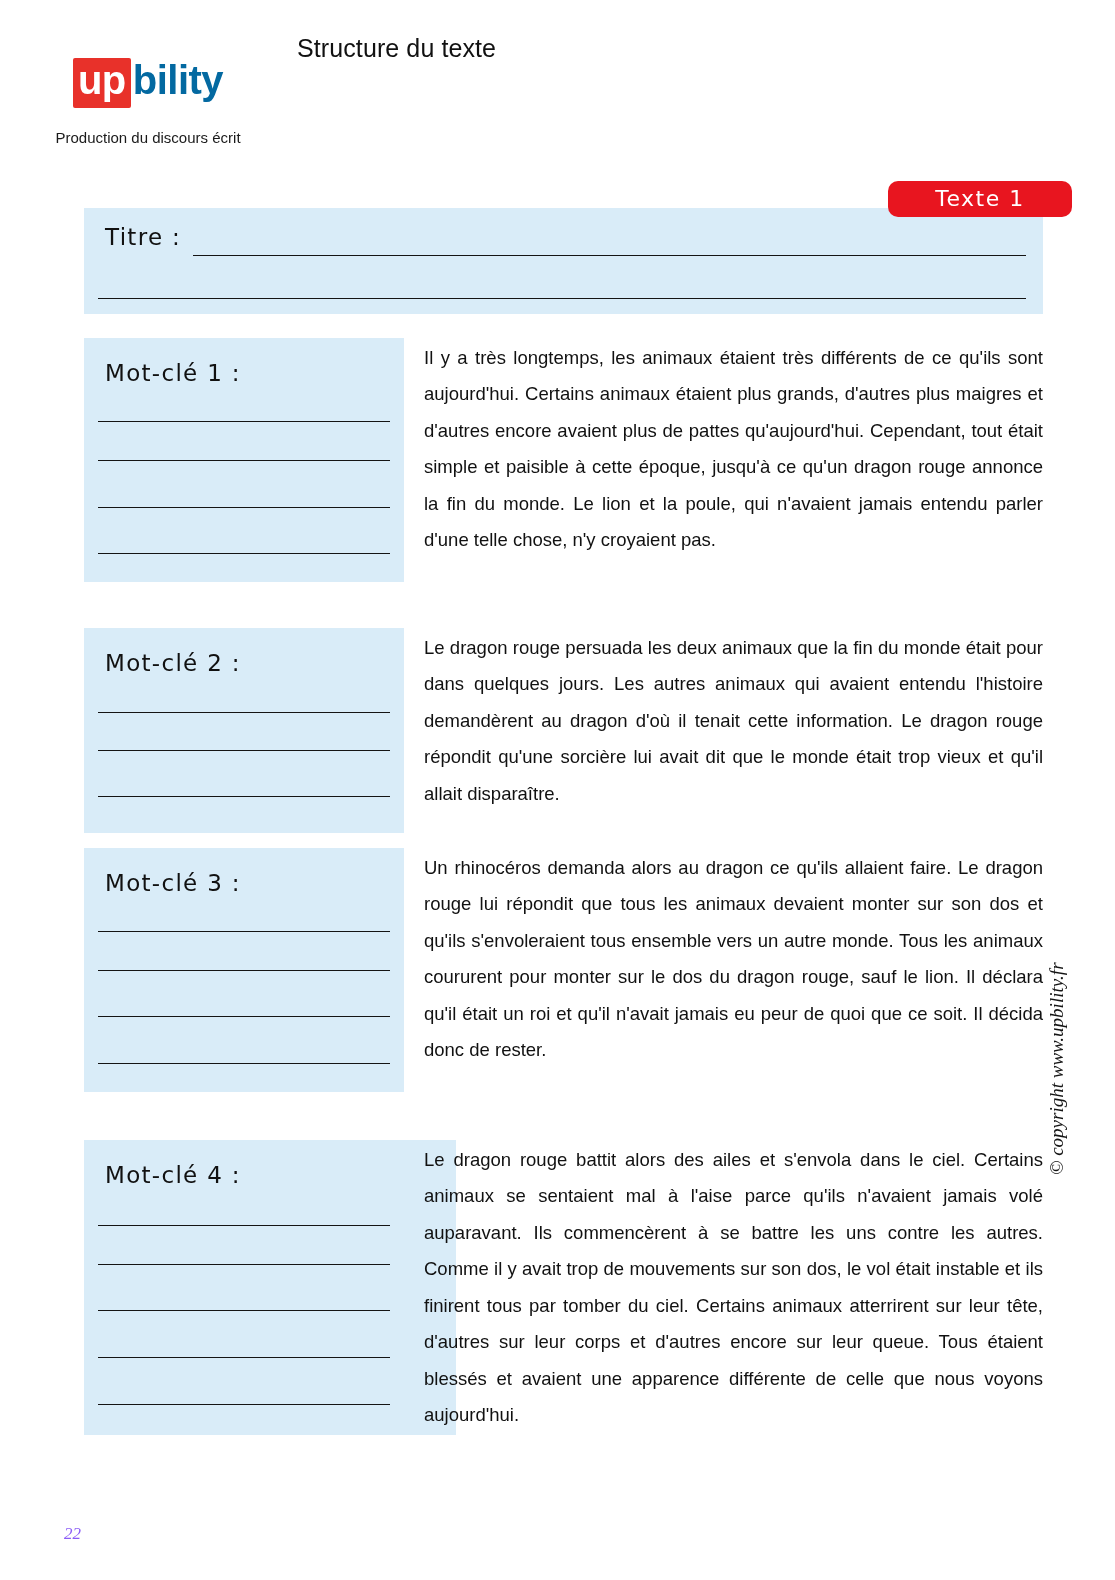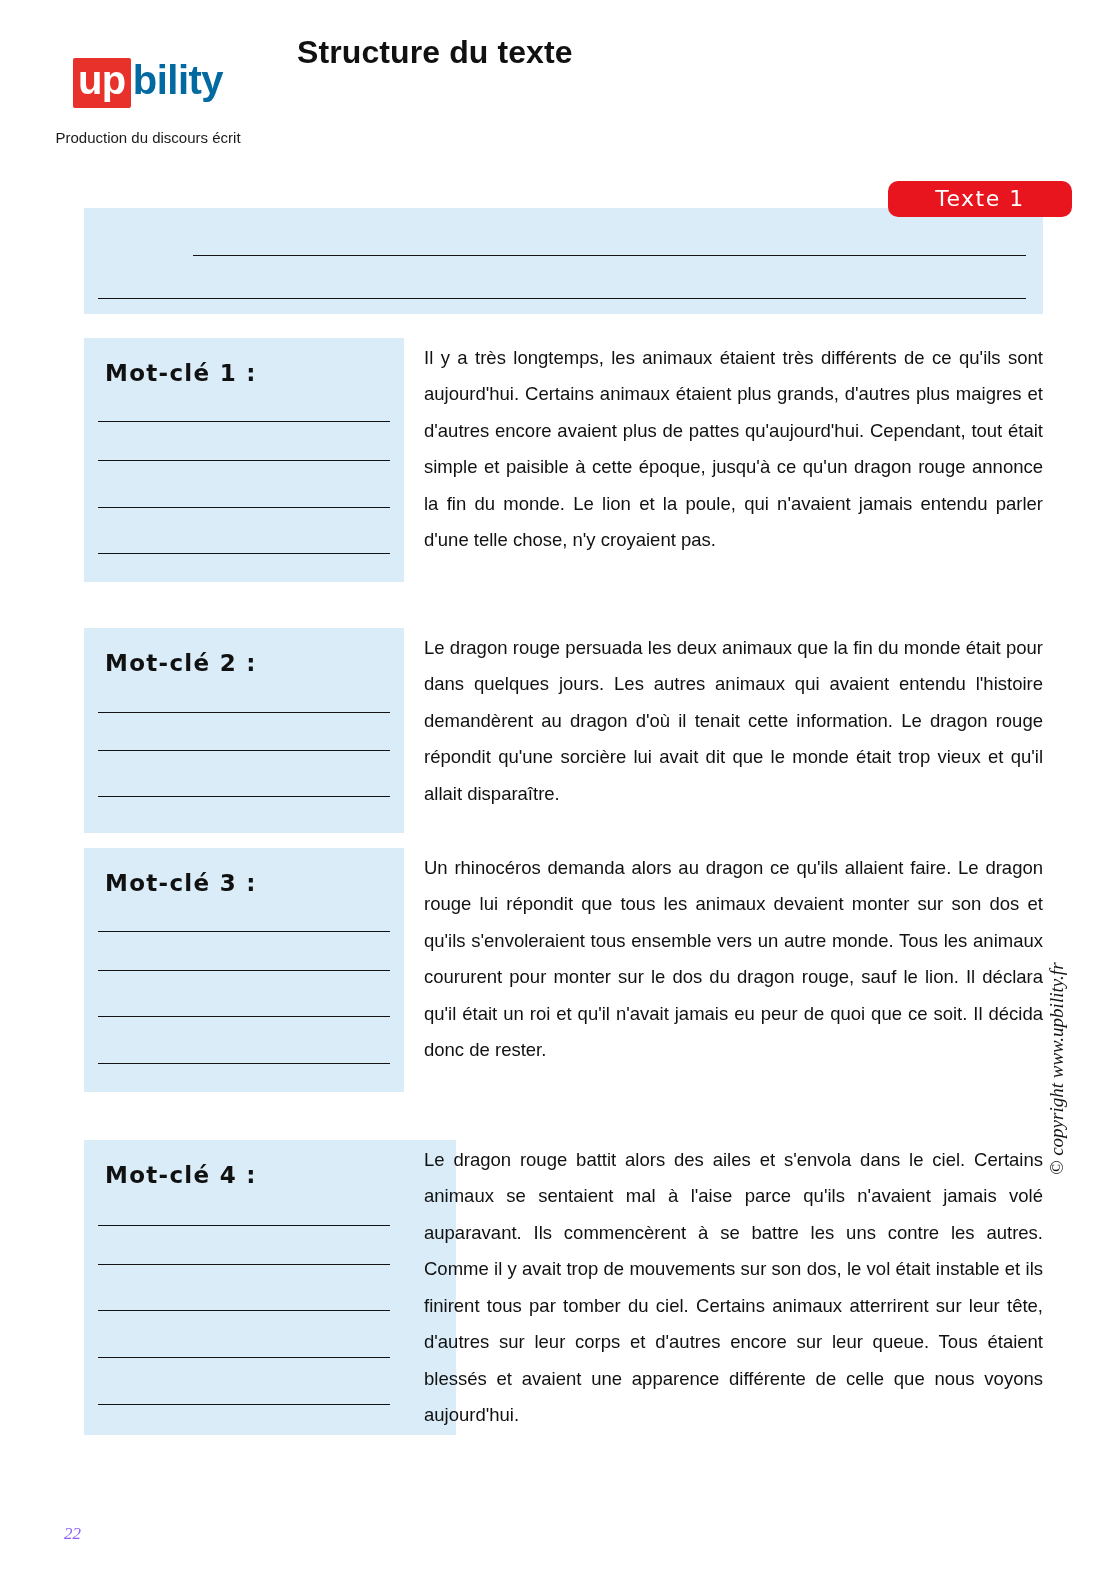--- a/index.html
+++ b/index.html
@@ -68,22 +68,22 @@
   }
 
   .header-text {
     position: absolute;
     left: 297px;
     top: 34px;
     width: 722px;
   }
 
   .doc-title {
-    font-size: 32px;
-    font-weight: bold;
+    font-size: 25px;
+    font-weight: normal;
     color: #111111;
     letter-spacing: 0.1px;
     margin-bottom: 13px;
   }
 
   .objective {
     font-size: 17.5px;
     color: #1a1a1a;
     margin-bottom: 4px;
   }
@@ -163,21 +163,20 @@
   .section {
     position: absolute;
     left: 0;
     width: 1115px;
   }
 
   .keyword-box {
     position: absolute;
     left: 84px;
     background: #d9ecf8;
-    font-weight: bold;
   }
 
   .keyword-label {
     position: absolute;
     left: 21px;
     top: 22px;
   }
 
   .kw-rule {
     position: absolute;
@@ -239,20 +238,23 @@
 
     <div class="header-text">
       <h1 class="doc-title">Structure du texte</h1>
     </div>
 
   </div>
 
   <div class="texte-badge">Texte 1</div>
 
   <div class="titre-box">
+    <div class="titre-row">
+      <span class="hand">Titre :</span>
+    </div>
     <div class="titre-rule-1"></div>
     <div class="titre-rule-2"></div>
   </div>
 
   <div class="section" style="top:338px;">
     <div class="keyword-box" style="top:0px;height:244px;width:320px;">
       <div class="keyword-label hand">Mot-clé 1 :</div>
       <div class="kw-rule" style="top:83px;"></div>
       <div class="kw-rule" style="top:122px;"></div>
       <div class="kw-rule" style="top:169px;"></div>

